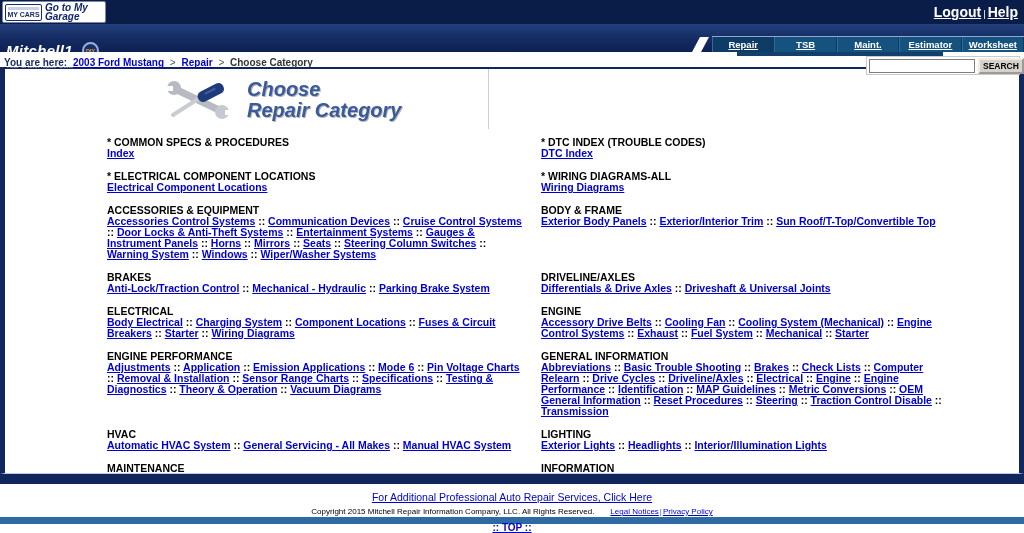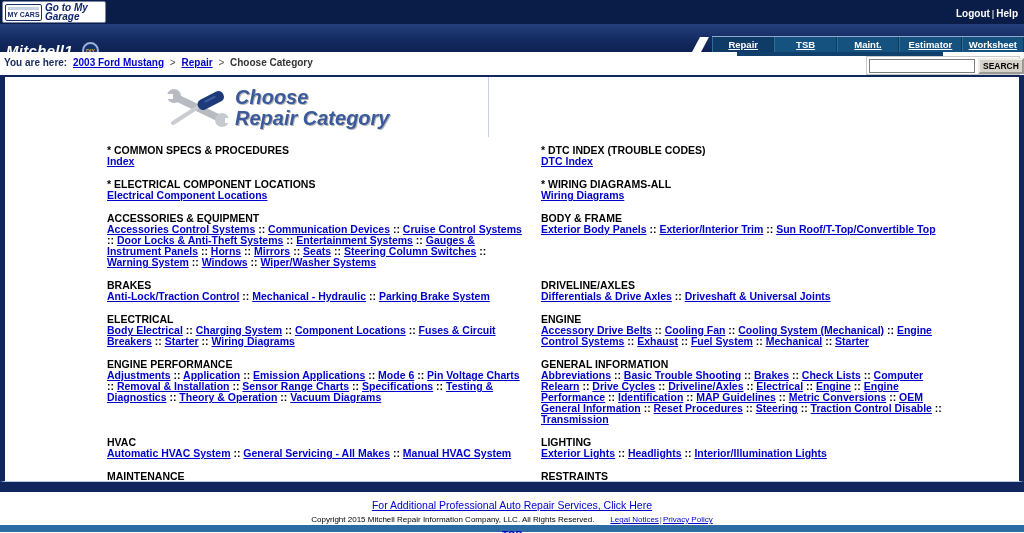--- a/index.html
+++ b/index.html
@@ -12,21 +12,21 @@
   .garage-btn { margin:1px 0 0 2px; height:22px; width:104px; background:#fff;
                 border:1px solid #7a86a8; border-radius:2px; display:flex; align-items:center;
                 gap:3px; padding:1px 2px; cursor:pointer; }
   .plate { width:37px; height:17px; border:1px solid #1a2b6b; border-radius:2px; background:#fff;
            display:flex; flex-direction:column; align-items:center; justify-content:center; flex:none; }
   .plate-top { width:31px; height:3px; background:#c9d1e5; margin-bottom:1px; }
   .plate-text { font-size:7px; font-weight:bold; color:#1a2b6b; line-height:7px; white-space:nowrap; }
   .garage-label { font-size:10px; font-weight:bold; font-style:italic; color:#11266b;
                   line-height:9px; width:52px; text-align:left; }
   .topbar-right { text-align:right; padding:3px 6px 0 0; }
-  .top-links a { color:#fff; font-size:10px; font-weight:bold; }
+  .top-links a { color:#fff; font-size:14px; font-weight:bold; text-decoration:underline; }
   .top-links .sep { color:#fff; font-size:9.5px; margin:0 2px; }
   .version { color:#cfd6e8; font-size:7.5px; margin-top:1px; }
 
   
   .logobar { height:28px; background:linear-gradient(180deg,#24407c 0%, #142b62 55%, #0d2152 100%); position:relative; }
   .brand { position:absolute; left:6px; top:2px; cursor:pointer;margin-top:16px; }
   .brand-name { font-size:15px; font-weight:bold; font-style:italic; color:#fff;
                 border-bottom:2px solid #e8eaf2; letter-spacing:.3px; }
   .diy-badge { position:absolute; left:76px; top:0; width:17px; height:17px; border-radius:50%;
                background:#15306e; border:2px solid #9eb0d6; color:#e8a33d; font-size:5.5px;
@@ -35,39 +35,39 @@
   .tabstrip-wrap { position:absolute; right:0; bottom:0; height:16px; width:312px;
                    background:#16527f; border-top:1px solid #8fa9cc; display:flex; }
   .slash { position:absolute; left:-16px; bottom:0; width:9px; height:15px; background:#fff;
            transform:skewX(-28deg); }
   .tab { flex:1; text-align:center; color:#fff; font-size:9.5px; font-weight:bold;
          text-decoration:underline; line-height:15px; border-right:1px solid #0d3a5e;
          border-left:1px solid #2b6d9c; cursor:pointer; white-space:nowrap; }
   .tab.active { background:#0f3c66; }
 
   
-  .crumbrow { height:23px; background:#fff; position:relative; font-size:10px; padding:5px 12px 0 4px; }
+  .crumbrow { height:15px; background:#fff; position:relative; font-size:10px; padding:5px 12px 0 4px; }
   .crumb-prefix { color:#1a2b5e; font-weight:bold; }
   .crumb-link { color:#0000cc; font-weight:bold; text-decoration:underline; margin:0 3px; }
   .crumb-sep { color:#555; }
   .crumb-current { color:#333; font-weight:bold; margin-left:3px; }
   .tab-ledge { position:absolute; right:81px; top:0; width:206px; height:4px; background:#10406b; }
   .search-panel { position:absolute; right:4px; top:4px; width:154px; height:19px; background:#fff;
                   border:1px solid #c9c9c9; display:flex; align-items:center; gap:3px; padding:0 2px; }
   .search-input { width:106px; height:14px; border:1px solid #7f7f7f; font-size:10px; padding:0 2px;
                   font-family:"Liberation Sans", sans-serif; }
   .search-btn { height:16px; font-size:8.5px; font-weight:bold; color:#000; background:#d6d2ca;
                 border:2px outset #efede8; padding:0 3px; cursor:pointer;
                 font-family:"Liberation Sans", sans-serif; }
 
   
   .main-panel { border-top:2px solid #10265c; border-left:5px solid #10265c; border-right:5px solid #10265c;
                 border-bottom:1px solid #b9c8e6; height:407px; background:#fff; overflow:hidden; }
   .banner-cell { width:484px; border-right:1px solid #c3d0e8; padding:8px 0 4px 160px;
-                 display:flex; height:60px; }
+                 display:flex; gap:12px; height:60px; }
   .banner-title { font-size:20px; line-height:21px; font-weight:bold; font-style:italic;
                   color:#3a5a9c; text-shadow:1px 1px 0 #b4b4b4; padding-top:2px; }
 
   
   .cat-grid { margin:8px 56px 0 102px; display:grid; grid-template-columns:1fr 1fr;
               column-gap:55px; row-gap:6px; font-size:10.5px; line-height:11px;gap:12px; }
   .cat-heading { font-weight:bold; color:#000; }
   .cat-link { color:#0000cc; font-weight:bold; text-decoration:underline; }
   .link-sep { color:#000; font-weight:bold; }
 
@@ -203,21 +203,21 @@
       </div>
       <div>
         <div class="cat-heading">LIGHTING</div>
         <div><a class="cat-link">Exterior Lights</a><span class="link-sep"> :: </span><a class="cat-link">Headlights</a><span class="link-sep"> :: </span><a class="cat-link">Interior/Illumination Lights</a></div>
       </div>
       <div>
         <div class="cat-heading">MAINTENANCE</div>
         <div><a class="cat-link">Procedures</a></div>
       </div>
       <div>
-        <div class="cat-heading">RESTRAINTS</div>
+        <div class="cat-heading">INFORMATION</div>
         <div><a class="cat-link">Airbag</a><span class="link-sep"> :: </span><a class="cat-link">Restraints Control Systems</a></div>
       </div>
       <div>
         <div class="cat-heading">STEERING</div>
         <div><a class="cat-link">Manual &amp; Power Steering</a><span class="link-sep"> :: </span><a class="cat-link">Steering Column</a></div>
       </div>
       <div>
         <div class="cat-heading">SUSPENSION</div>
         <div><a class="cat-link">Suspension Front</a><span class="link-sep"> :: </span><a class="cat-link">Suspension Rear</a><span class="link-sep"> :: </span><a class="cat-link">Wheel &amp; Tire System</a><span class="link-sep"> :: </span><a class="cat-link">Wheel Alignment</a></div>
       </div>

